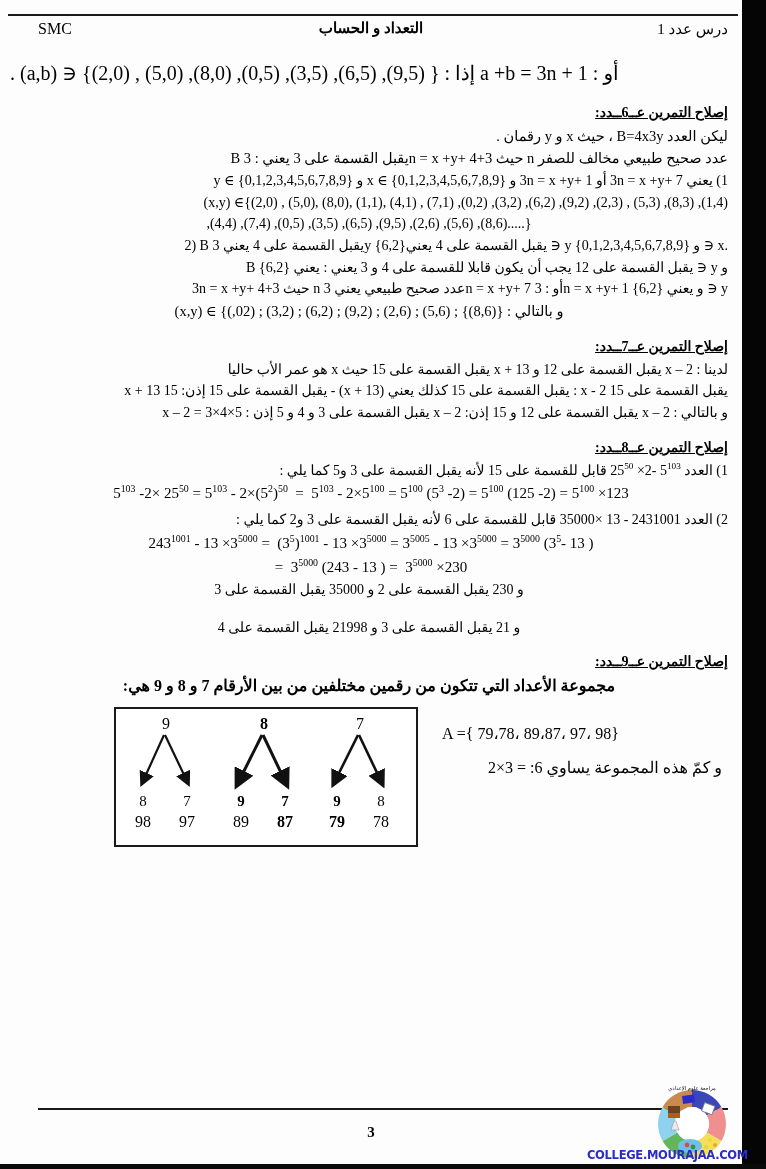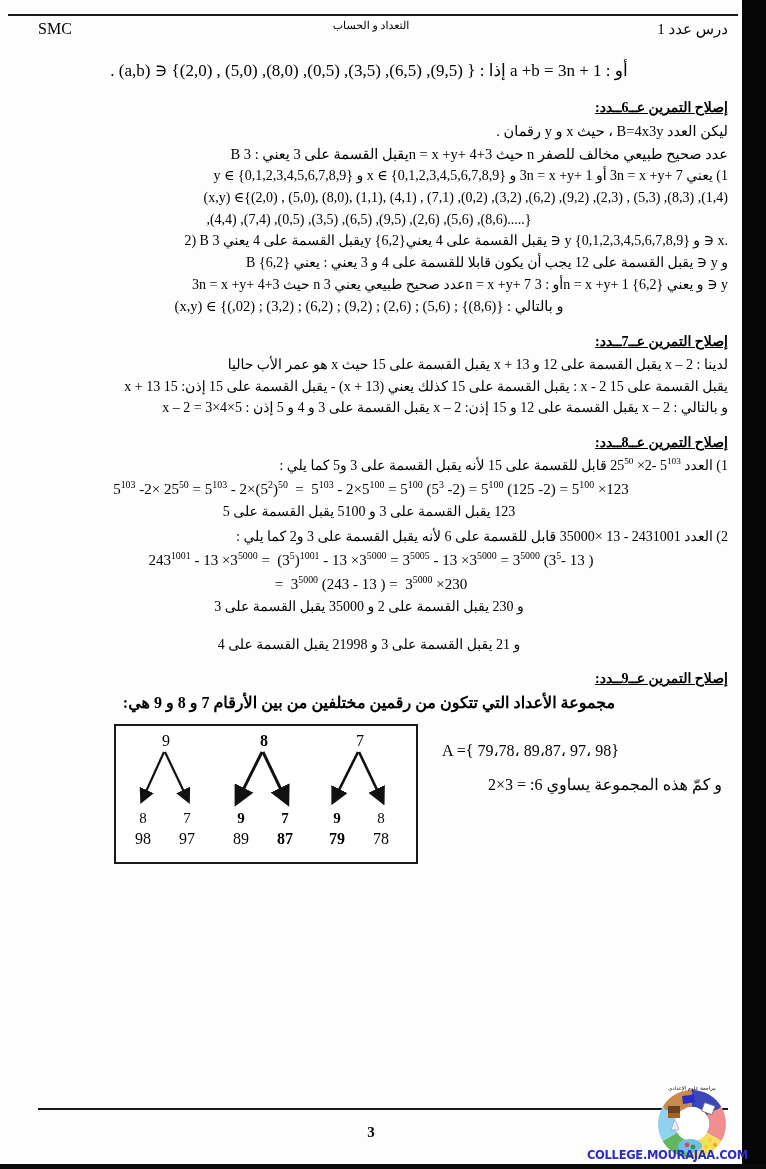--- a/index.html
+++ b/index.html
@@ -58,22 +58,22 @@
     right: 6px;
     top: 0;
     font-size: 15px;
     direction: rtl;
   }
   .hdr-center {
     position: absolute;
     left: 0; right: 0;
     top: -1px;
     text-align: center;
-    font-size: 11px;
-    font-weight: normal;
+    font-size: 15px;
+    font-weight: bold;
     direction: rtl;
   }
   .hdr-left {
     position: absolute;
     left: 30px;
     top: 0;
     font-size: 16px;
     direction: ltr;
   }
 
@@ -240,21 +240,21 @@
   <div class="rule-top"></div>
 
   <div class="header">
     <span class="hdr-right">درس عدد 1</span>
     <span class="hdr-center">التعداد و الحساب</span>
     <span class="hdr-left">SMC</span>
   </div>
 
   <div class="content">
 
-    <div class="line" style="text-align:center;font-size:17px;">أو : 1 + a +b = 3n   إذا :  { (9,5), (6,5), (3,5), (0,5), (8,0), (5,0) , (2,0)} ∈ (a,b) .</div>
+    <div class="line" style="text-align:left;font-size:20px;">أو : 1 + a +b = 3n   إذا :  { (9,5), (6,5), (3,5), (0,5), (8,0), (5,0) , (2,0)} ∈ (a,b) .</div>
 
     <div class="sp8"></div>
 
     <div class="heading">إصلاح التمرين عــ6ــدد:</div>
     <div class="line">ليكن العدد B=4x3y ، حيث x و y رقمان .</div>
     <div class="line">B يقبل القسمة على 3 يعني : 3n = x +y+ 4+3 حيث n عدد صحيح طبيعي مخالف للصفر</div>
     <div class="line" style="font-size:14px;">1) يعني 3n = x +y+ 7 أو 3n = x +y+ 1 و {0,1,2,3,4,5,6,7,8,9} ∋ x  و {0,1,2,3,4,5,6,7,8,9} ∋ y</div>
     <div class="line" style="direction:ltr;text-align:right;font-size:14px;">(x,y) ∈{(2,0) , (5,0), (8,0), (1,1), (4,1) , (7,1) ,(0,2) ,(3,2) ,(6,2) ,(9,2) ,(2,3) , (5,3) ,(8,3) ,(1,4)</div>
     <div class="line" style="direction:ltr;text-align:center;font-size:14px;">,(4,4) ,(7,4) ,(0,5) ,(3,5) ,(6,5) ,(9,5) ,(2,6) ,(5,6) ,(8,6).....}</div>
     <div class="line" style="font-size:14px;">2) B يقبل القسمة على 4 يعني 3y يقبل القسمة على 4 يعني{6,2} ∋ y  و {0,1,2,3,4,5,6,7,8,9} ∋ x.</div>
@@ -273,21 +273,20 @@
 
     <div class="heading">إصلاح التمرين عــ8ــدد:</div>
 
     <div class="line" style="font-size:14px;">
       <span>1) العدد 5</span><sup>103</sup><span> -2× 25</span><sup>50</sup><span> قابل للقسمة على  15 لأنه يقبل القسمة على 3 و5 كما يلي :</span>
     </div>
 
     <div class="mathline ctr">
       5<sup>103</sup> -2× 25<sup>50</sup> = 5<sup>103</sup> - 2×(5<sup>2</sup>)<sup>50</sup> &nbsp;= &nbsp;5<sup>103</sup> - 2×5<sup>100</sup> = 5<sup>100</sup> (5<sup>3</sup> -2) = 5<sup>100</sup> (125 -2) = 5<sup>100</sup> ×123
     </div>
-    <div class="line" style="text-align:center;font-size:14px;">123 يقبل القسمة على 3 و 5100 يقبل القسمة على 5</div>
 
     <div class="sp4"></div>
 
     <div class="line" style="font-size:14px;">2) العدد 2431001 - 13 ×35000 قابل للقسمة على  6 لأنه يقبل القسمة على 3 و2 كما يلي :</div>
     <div class="mathline ctr">
       243<sup>1001</sup> - 13 ×3<sup>5000</sup> = &nbsp;(3<sup>5</sup>)<sup>1001</sup> - 13 ×3<sup>5000</sup> = 3<sup>5005</sup> - 13 ×3<sup>5000</sup> = 3<sup>5000</sup> (3<sup>5</sup>- 13 )
     </div>
     <div class="mathline ctr">
       = &nbsp;3<sup>5000</sup> (243 - 13 ) = &nbsp;3<sup>5000</sup> ×230
     </div>

